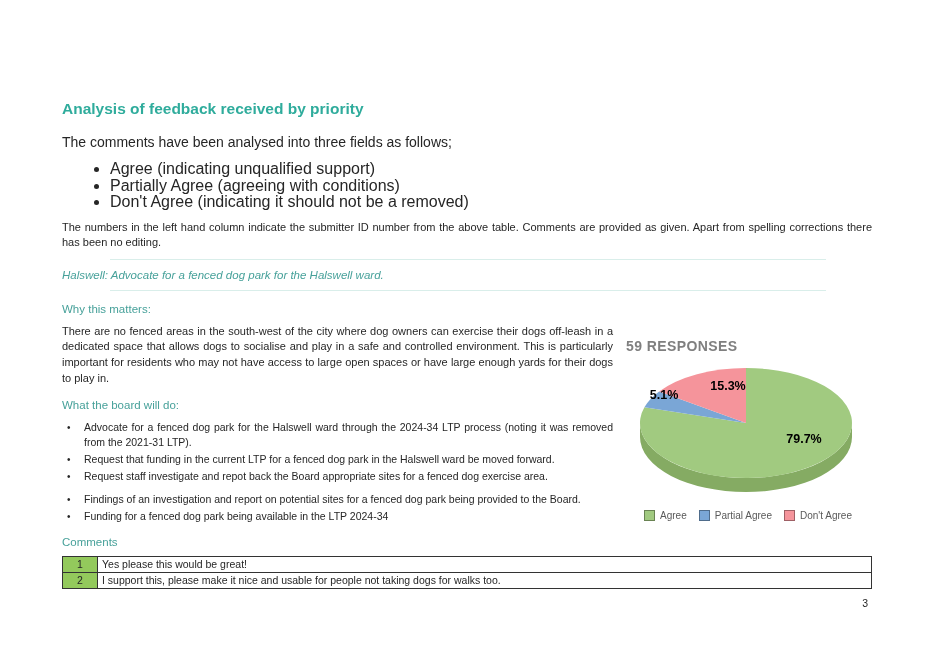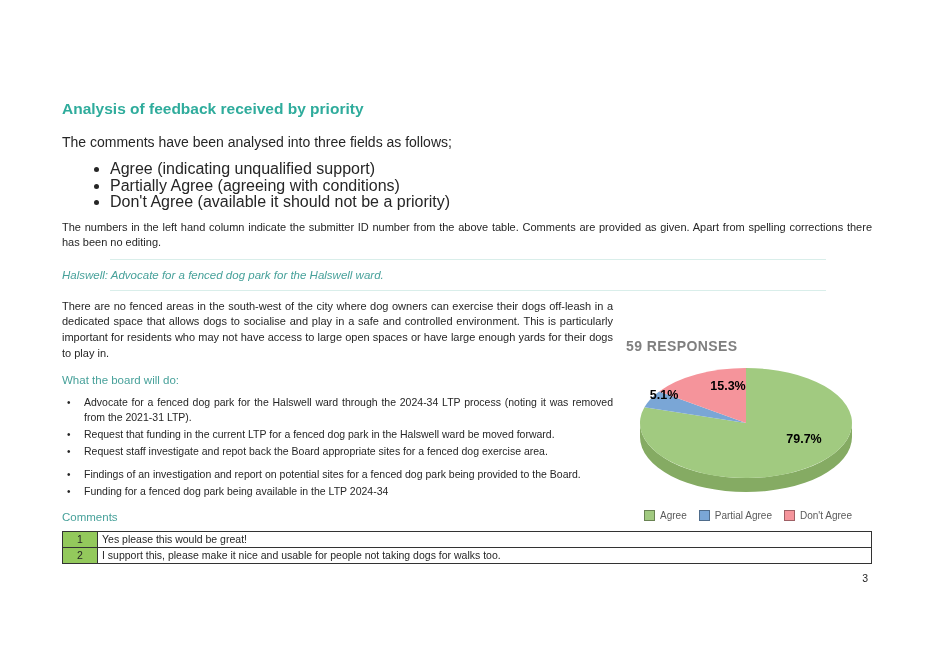--- a/index.html
+++ b/index.html
@@ -40,29 +40,30 @@
 </style>
 </head>
 <body>
 
 <div class="content">
   <h1 class="doc-title">Analysis of feedback received by priority</h1>
   <p class="intro">The comments have been analysed into three fields as follows;</p>
   <ul class="top-bullets">
     <li>Agree (indicating unqualified support)</li>
     <li>Partially Agree (agreeing with conditions)</li>
-    <li>Don't Agree (available it should not be a priority)</li>
+    <li>Don't Agree (indicating it should not be a removed)</li>
   </ul>
   <p class="note">The numbers in the left hand column indicate the submitter ID number from the above table.  Comments are provided as given.  Apart from spelling corrections there has been no editing.</p>
 
   <hr class="rule">
   <div class="center-title">Halswell: Advocate for a fenced dog park for the Halswell ward.</div>
   <hr class="rule">
 
   <div class="left-col">
+    <h3 class="teal-head">Why this matters:</h3>
     <p class="body-just">There are no fenced areas in the south-west of the city where dog owners can exercise their dogs off-leash in a dedicated space that allows dogs to socialise and play in a safe and controlled environment. This is particularly important for residents who may not have access to large open spaces or have large enough yards for their dogs to play in.</p>
 
     <h3 class="teal-head">What the board will do:</h3>
     <ul class="small-bullets">
       <li>Advocate for a fenced dog park for the Halswell ward through the 2024-34 LTP process (noting it was removed from the 2021-31 LTP).</li>
       <li>Request that funding in the current LTP for a fenced dog park in the Halswell ward be moved forward.</li>
       <li>Request staff investigate and repot back the Board appropriate sites for a fenced dog exercise area.</li>
     </ul>
 
     <ul class="small-bullets">

